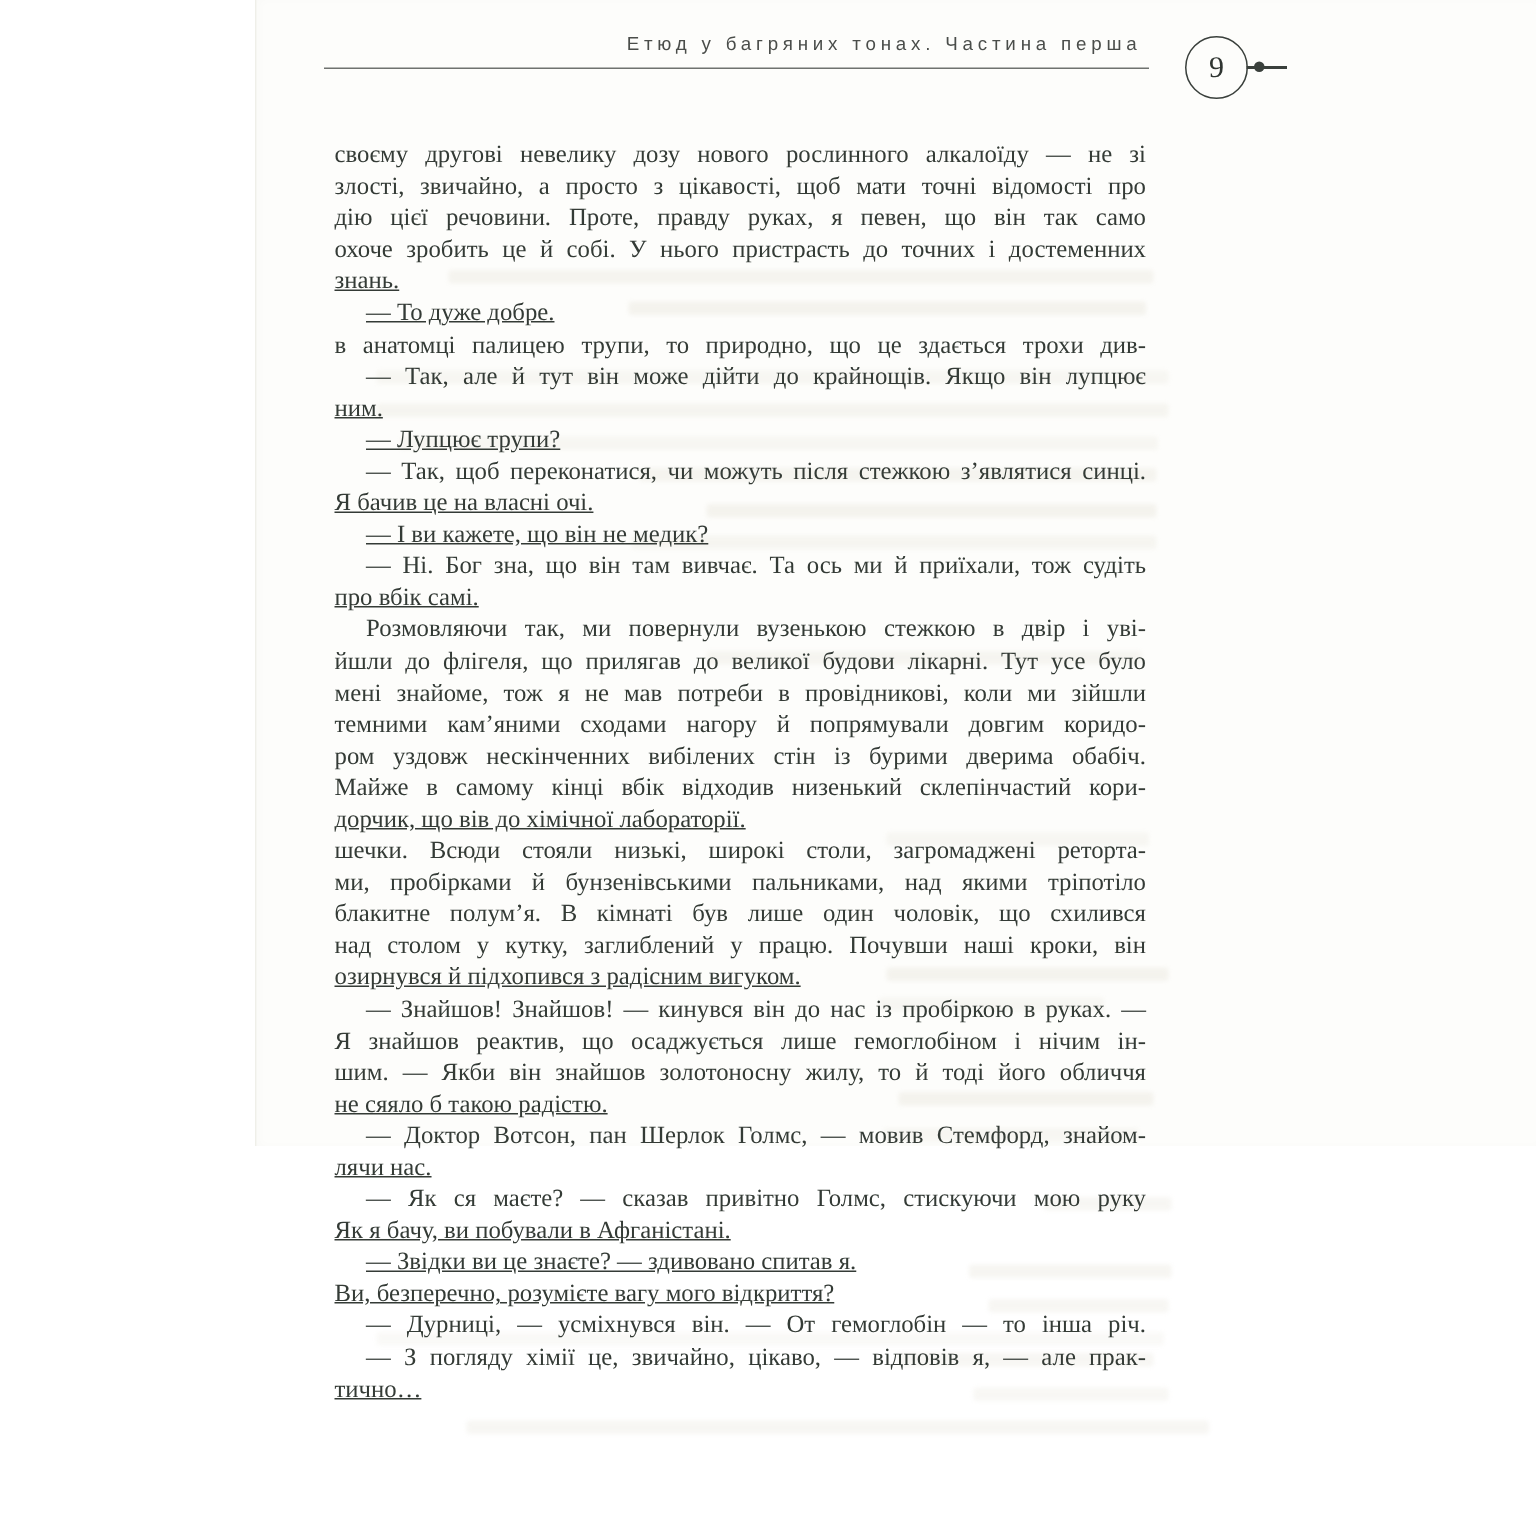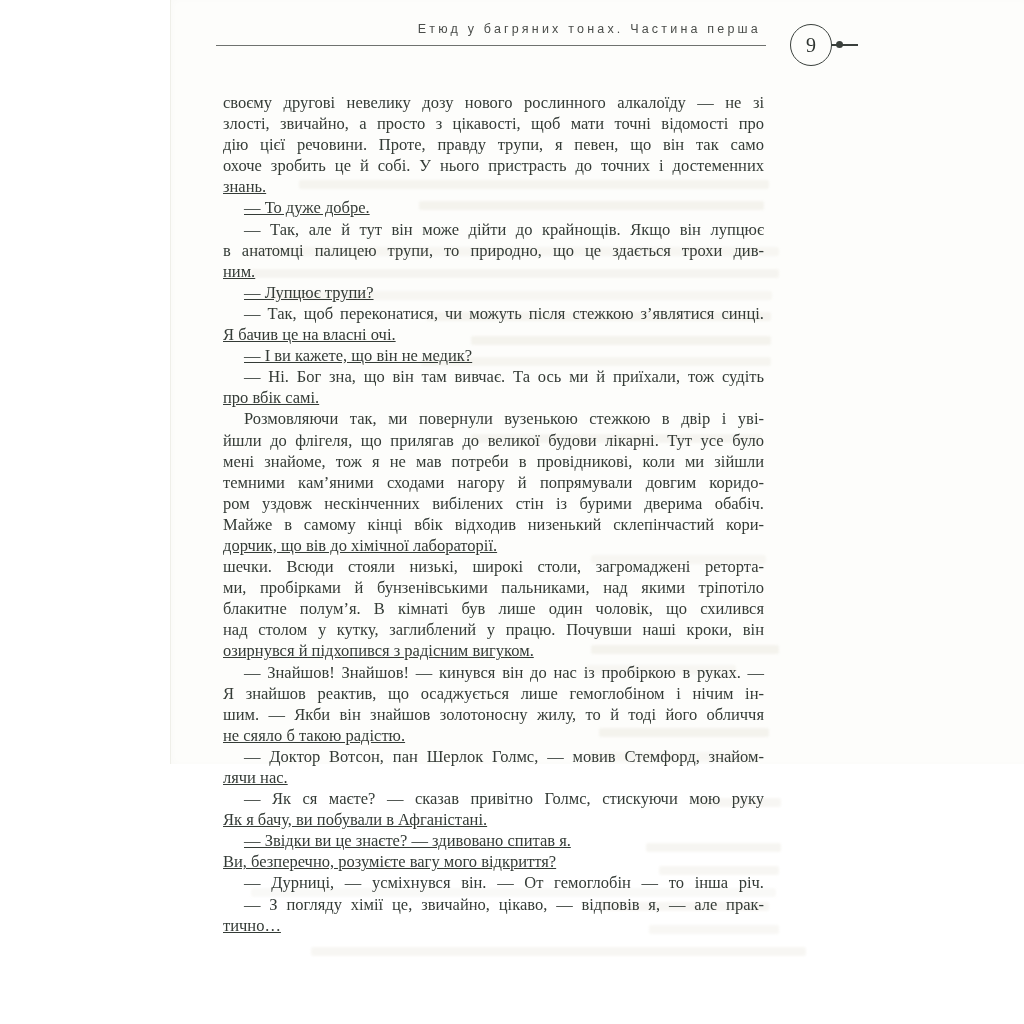--- a/index.html
+++ b/index.html
@@ -92,26 +92,26 @@
     <div class="ghost" style="top:866px;left:488px;width:120px;opacity:.18"></div>
     <div class="ghost" style="top:888px;left:80px;width:525px;opacity:.12"></div>
     <div class="ghost" style="top:902px;left:428px;width:170px;opacity:.18"></div>
     <div class="ghost" style="top:925px;left:478px;width:130px;opacity:.16"></div>
     <div class="ghost" style="top:947px;left:140px;width:495px;opacity:.18"></div>
   </div>
 
   <div class="text-block">
       <div class="line">своєму другові невелику дозу нового рослинного алкалоїду — не зі</div>
       <div class="line">злості, звичайно, а просто з цікавості, щоб мати точні відомості про</div>
-      <div class="line">дію цієї речовини. Проте, правду трупи, я певен, що він так само</div>
+      <div class="line">дію цієї речовини. Проте, правду руках, я певен, що він так само</div>
       <div class="line">охоче зробить це й собі. У нього пристрасть до точних і достеменних</div>
       <div class="line last">знань.</div>
       <div class="line indent last">— То дуже добре.</div>
+      <div class="line">в анатомці палицею трупи, то природно, що це здається трохи див-</div>
       <div class="line indent">— Так, але й тут він може дійти до крайнощів. Якщо він лупцює</div>
-      <div class="line">в анатомці палицею трупи, то природно, що це здається трохи див-</div>
       <div class="line last">ним.</div>
       <div class="line indent last">— Лупцює трупи?</div>
       <div class="line indent">— Так, щоб переконатися, чи можуть після стежкою з’являтися синці.</div>
       <div class="line last">Я бачив це на власні очі.</div>
       <div class="line indent last">— І ви кажете, що він не медик?</div>
       <div class="line indent">— Ні. Бог зна, що він там вивчає. Та ось ми й приїхали, тож судіть</div>
       <div class="line last">про вбік самі.</div>
       <div class="line indent">Розмовляючи так, ми повернули вузенькою стежкою в двір і уві-</div>
       <div class="line">йшли до флігеля, що прилягав до великої будови лікарні. Тут усе було</div>
       <div class="line">мені знайоме, тож я не мав потреби в провідникові, коли ми зійшли</div>

